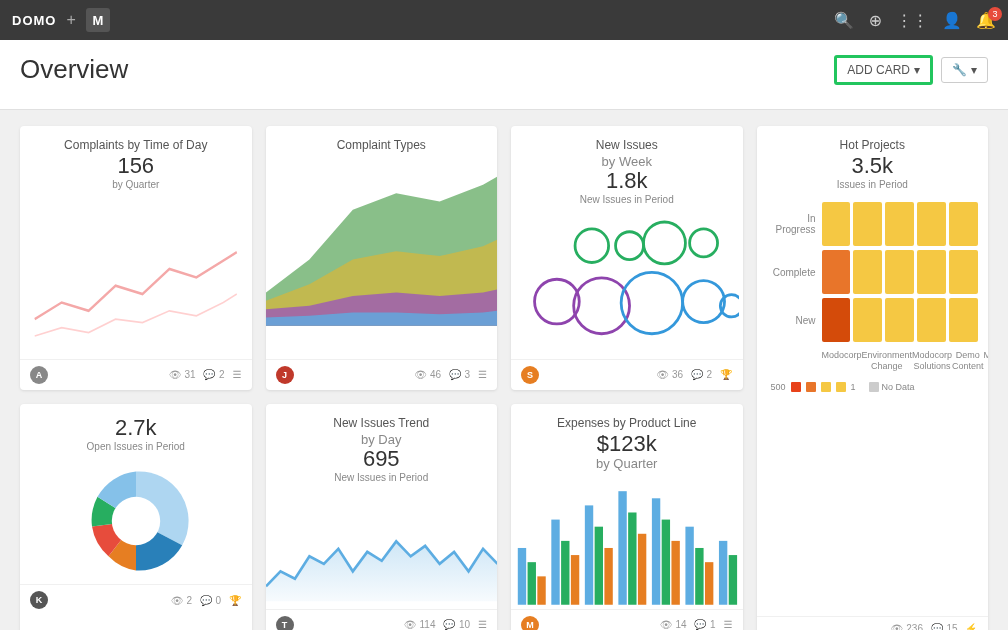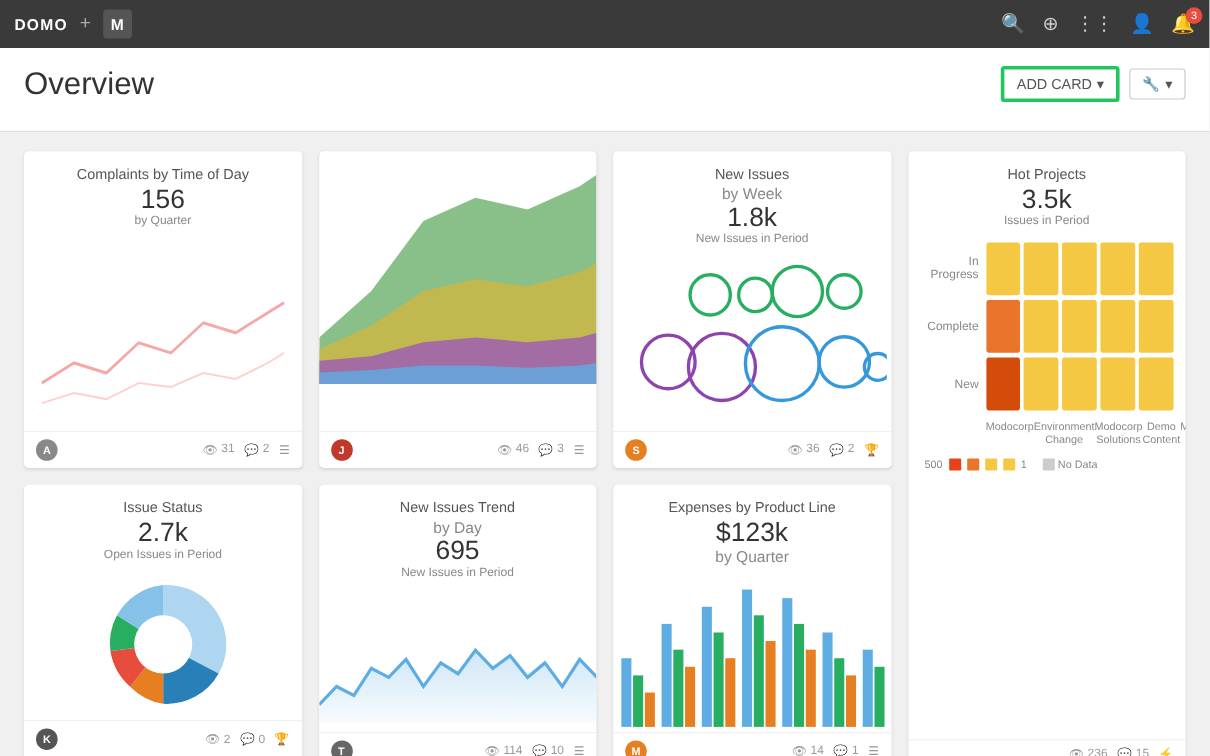--- a/index.html
+++ b/index.html
@@ -182,20 +182,23 @@
       </span>
       <span class="footer-stat">
         <span>💬</span>
         <span>2</span>
       </span>
       <span>☰</span>
     </div>
   </div>
 
   <div class="card">
+    <div class="card-top">
+      <div class="card-title">Complaint Types</div>
+    </div>
     <div class="card-chart" style="height:140px; padding:0; display:block;">
       <svg viewBox="0 0 160 120" preserveAspectRatio="none" style="width:100%;height:100%;">
 
         <polygon points="0,100 0,80 30,60 60,30 90,20 120,25 150,15 160,10 160,100" fill="#7cb87c" opacity="0.9"></polygon>
         <polygon points="0,100 0,85 30,75 60,60 90,55 120,58 150,52 160,48 160,100" fill="#c8b84a" opacity="0.9"></polygon>
         <polygon points="0,100 0,90 30,88 60,82 90,80 120,82 150,80 160,78 160,100" fill="#9b59b6" opacity="0.8"></polygon>
         <polygon points="0,100 0,95 30,94 60,92 90,92 120,93 150,92 160,91 160,100" fill="#5dade2" opacity="0.8"></polygon>
       </svg>
     </div>
     <div class="card-footer">
@@ -323,21 +326,20 @@
       <span class="footer-stat">
         <span>💬</span>
         <span>15</span>
       </span>
       <span>⚡</span>
     </div>
   </div>
 
   <div class="card">
     <div class="card-top">
-      <div class="card-title">Issue Status</div>
       <div class="card-value">2.7k</div>
       <div class="card-subtitle">Open Issues in Period</div>
     </div>
 
     <div class="pie-container">
       <svg viewBox="0 0 100 100" style="width:100%;height:100%;">
 
         <path d="M50,50 L50,5 A45,45 0 0,1 92,72 Z" fill="#aed6f1"></path>
 
         <path d="M50,50 L92,72 A45,45 0 0,1 50,95 Z" fill="#2980b9"></path>

